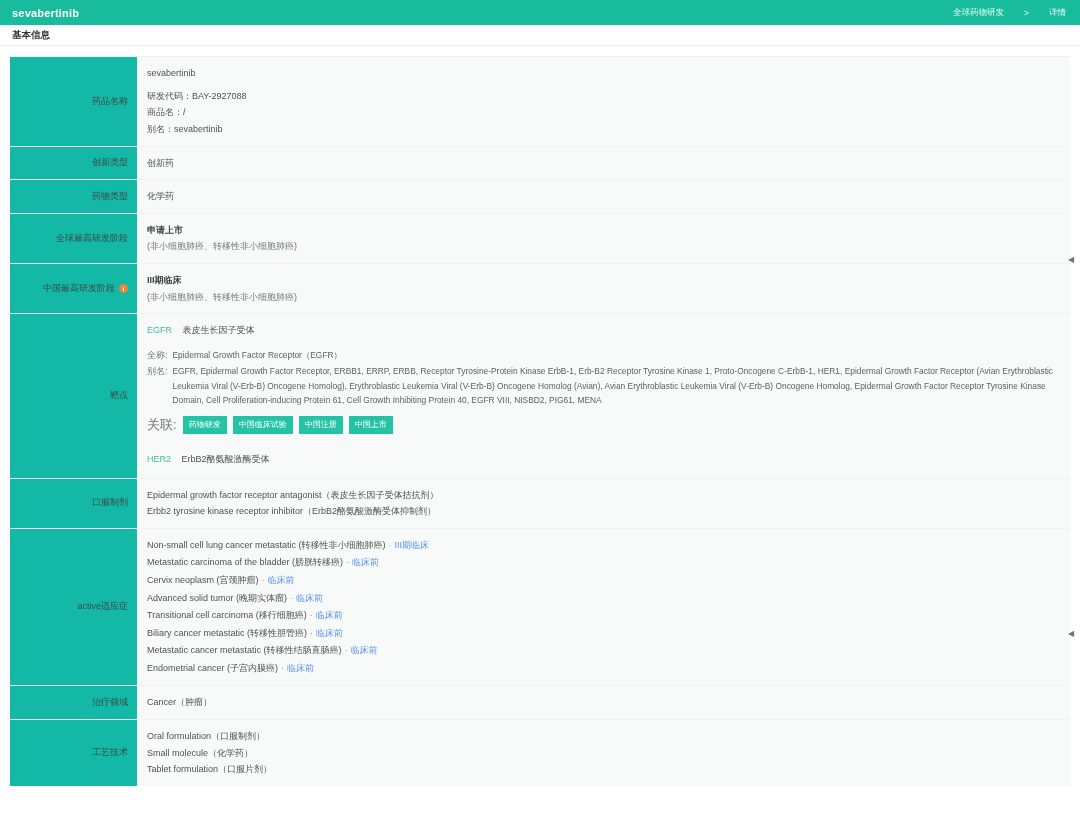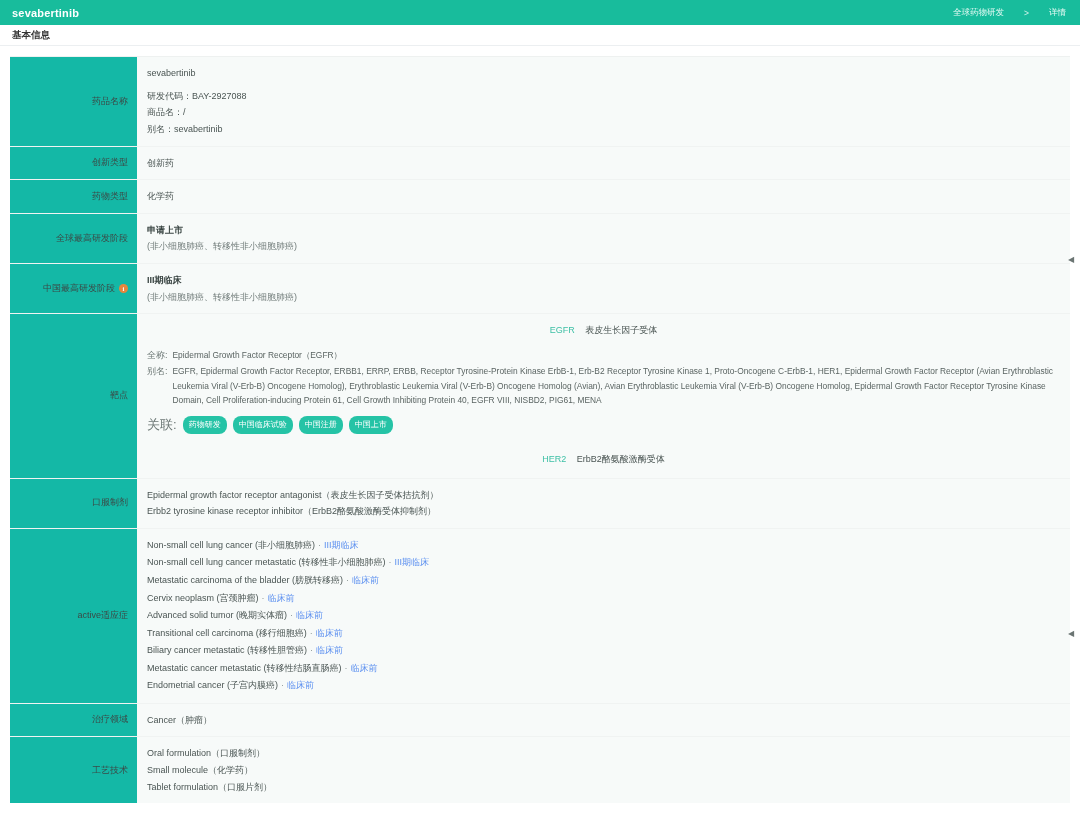--- a/index.html
+++ b/index.html
@@ -98,38 +98,38 @@
     text-align: center;
     font-weight: bold;
     font-family: "Liberation Serif", serif;
   }
 
   .strong { font-weight: bold; color: #3a4543; }
   .sub { color: #707b79; }
   .line { display: block; }
 
   
-  .target-head { margin-bottom: 2px; text-align: center; }
+  .target-head { margin-bottom: 2px; }
   .target-sym {
     color: #3fc0a6;
     font-size: 9px;
     margin-right: 8px;
   }
   .target-cn { color: #4a5553; font-size: 9px; }
   .target-body { margin: 9px 0 4px 0; }
   .kv { display: flex; gap: 5px; line-height: 1.75; }
   .kv .k { color: #6c7775; white-space: nowrap; }
   .kv .v { color: #5a6462; font-size: 8.4px; line-height: 1.75; }
   .tags { display: flex; align-items: center; gap: 6px; margin-top: 5px; }
   .tag {
     background: #25c3a6;
     color: #ffffff;
     font-size: 8px;
     padding: 2px 6px;
-    border-radius: 8px;
+    border-radius: 0;
     white-space: nowrap;
   }
   .target-sep { height: 10px; }
 
   
   .ind { line-height: 1.95; }
   .ind .dot { color: #8b9694; margin: 0 3px; }
   .phase { color: #5b8ff0; }
 
   
@@ -257,21 +257,20 @@
       <span class="line">Erbb2 tyrosine kinase receptor inhibitor（ErbB2酪氨酸激酶受体抑制剂）</span>
     </div>
   </div>
 
   <div class="row">
     <div class="lbl">
       <span class="lbl-inner">active适应症</span>
     </div>
     <div class="val">
       <div class="ind">
-        <div><span>Non-small cell lung cancer</span> <span>(非小细胞肺癌)</span><span class="dot">·</span><span class="phase">III期临床</span></div>
         <div><span>Non-small cell lung cancer metastatic</span> <span>(转移性非小细胞肺癌)</span><span class="dot">·</span><span class="phase">III期临床</span></div>
         <div><span>Metastatic carcinoma of the bladder</span> <span>(膀胱转移癌)</span><span class="dot">·</span><span class="phase">临床前</span></div>
         <div><span>Cervix neoplasm</span> <span>(宫颈肿瘤)</span><span class="dot">·</span><span class="phase">临床前</span></div>
         <div><span>Advanced solid tumor</span> <span>(晚期实体瘤)</span><span class="dot">·</span><span class="phase">临床前</span></div>
         <div><span>Transitional cell carcinoma</span> <span>(移行细胞癌)</span><span class="dot">·</span><span class="phase">临床前</span></div>
         <div><span>Biliary cancer metastatic</span> <span>(转移性胆管癌)</span><span class="dot">·</span><span class="phase">临床前</span></div>
         <div><span>Metastatic cancer metastatic</span> <span>(转移性结肠直肠癌)</span><span class="dot">·</span><span class="phase">临床前</span></div>
         <div><span>Endometrial cancer</span> <span>(子宫内膜癌)</span><span class="dot">·</span><span class="phase">临床前</span></div>
       </div>
     </div>

